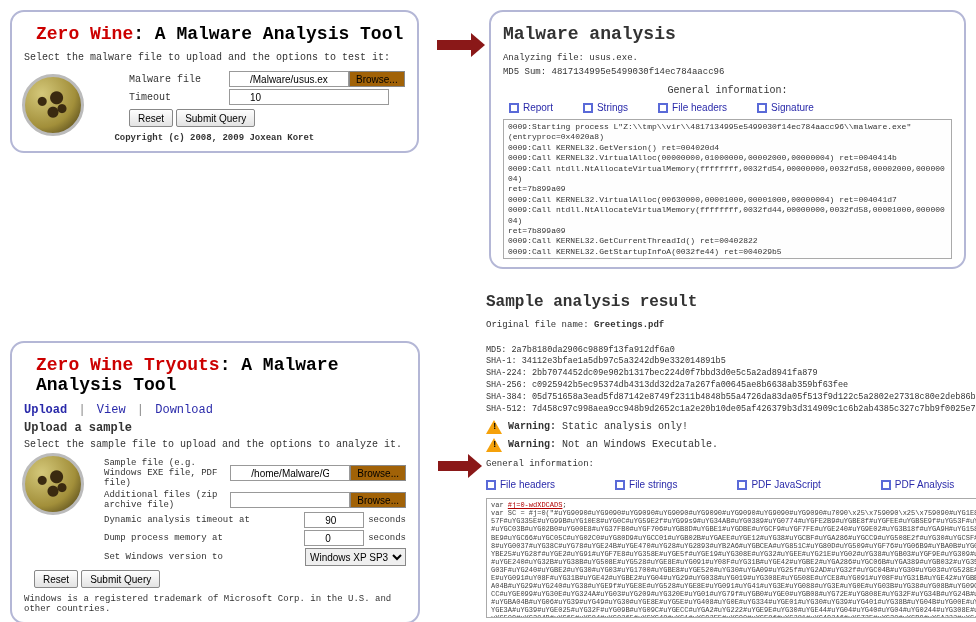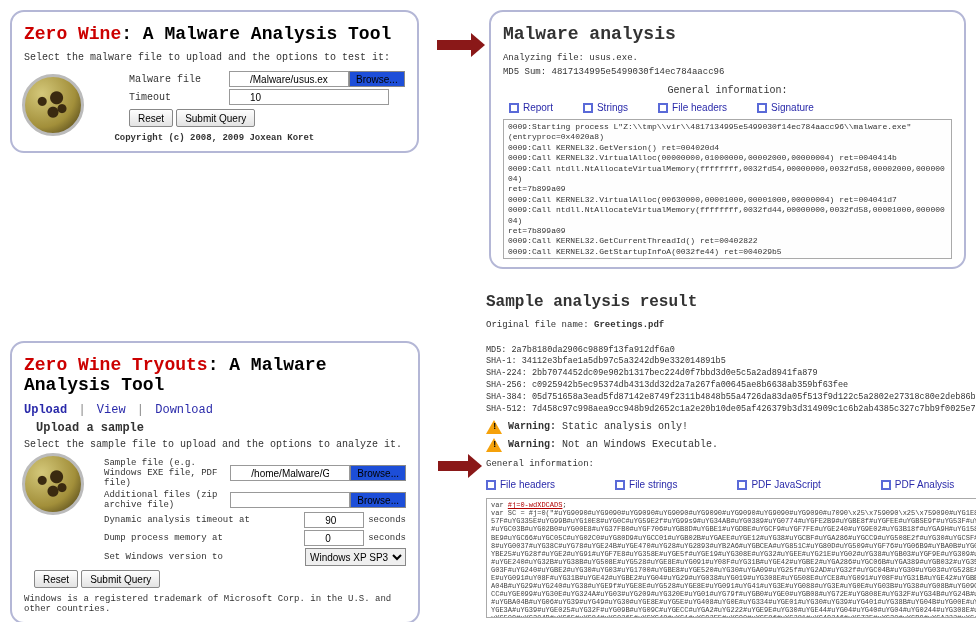--- a/index.html
+++ b/index.html
@@ -18,32 +18,32 @@
     border-radius: 14px;
     background: #ffffff;
     padding: 10px 12px 8px 12px;
   }
   .panel.upload1 { width: 410px; }
   .panel.result1 { width: 500px; }
   .panel.upload2 { width: 410px; }
 
   .title-red { color: #cc0000; font-family: "Courier New", monospace; font-weight: bold; font-size: 18px; }
   .title-black { color: #000; font-family: "Courier New", monospace; font-weight: bold; font-size: 18px; }
-  .title-line { margin: 2px 0 8px 0; }
+  .title-line { margin: 2px 0 8px 12px; }
 
   .prompt { font-family: "Courier New", monospace; font-size: 10px; margin: 4px 0 8px 0; color: #333; }
   .form-row { display: flex; align-items: center; margin: 2px 0; }
   .form-row .label { width: 100px; font-family: "Courier New", monospace; font-size: 10px; padding-right: 6px; text-align: left; }
   .form-row input[type="text"] { height: 16px; font-size: 10px; border: 1px solid #999; padding: 0 20px; background: #fff; }
   .form-row.btns { margin-top: 4px; gap: 3px; }
   button.sys {
     font-size: 10px; height: 18px; border: 1px solid #888; border-radius: 2px;
     background: linear-gradient(#fefefe, #e3e3e3); padding: 0 8px; cursor: pointer;
   }
-  button.browse { font-size: 10px; height: 16px; border: 1px solid #888; background: #1d4ed8; padding: 0 6px; }
+  button.browse { font-size: 10px; height: 16px; border: 1px solid #888; background: #a16207; padding: 0 6px; }
   .petri {
     width: 62px; height: 62px; border-radius: 50%;
     background: radial-gradient(circle at 30% 30%, #d4c87a, #a28f3a 60%, #3a3010 100%);
     border: 3px solid #bbb; position: absolute; left: 10px; top: 62px;
   }
   .petri::after {
     content: ''; position: absolute; inset: 10px;
     background: radial-gradient(circle at 20% 40%, #3a2a10 0 4px, transparent 5px),
                 radial-gradient(circle at 60% 30%, #3a2a10 0 6px, transparent 7px),
                 radial-gradient(circle at 50% 70%, #3a2a10 0 5px, transparent 6px),
@@ -93,21 +93,21 @@
   .js-box {
     width: 520px; height: 120px; border: 1px solid #aaa; overflow: hidden;
     font-family: "Courier New", monospace; font-size: 7px; line-height: 1.15;
     padding: 2px 4px; background: #fff; word-break: break-all; color: #444;
   }
   .red-frag { color: #b00000; text-decoration: underline; }
 
   .upload2 .form-row .label2 { width: 260px; font-family: "Courier New", monospace; font-size: 9px; }
   .upload2 input[type="text"] { width: 100px; }
   select.sys { font-size: 10px; height: 18px; border: 1px solid #888; }
-  .sub { font-family: "Courier New", monospace; font-size: 12px; font-weight: bold; margin: 4px 12px; }
+  .sub { font-family: "Courier New", monospace; font-size: 12px; font-weight: bold; margin: 4px 0; }
 </style>
 </head>
 <body>
 
 <div class="row">
   <div class="panel upload1">
     <div class="title-line">
       <span class="title-red">Zero Wine</span><span class="title-black">: A Malware Analysis Tool</span>
     </div>
     <div class="prompt">Select the malware file to upload and the options to test it:</div>

